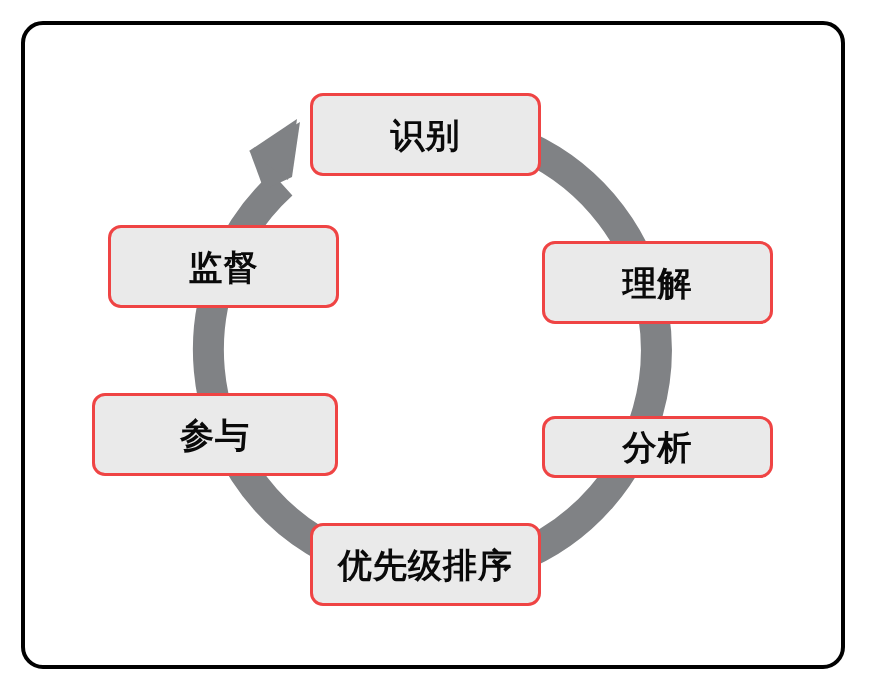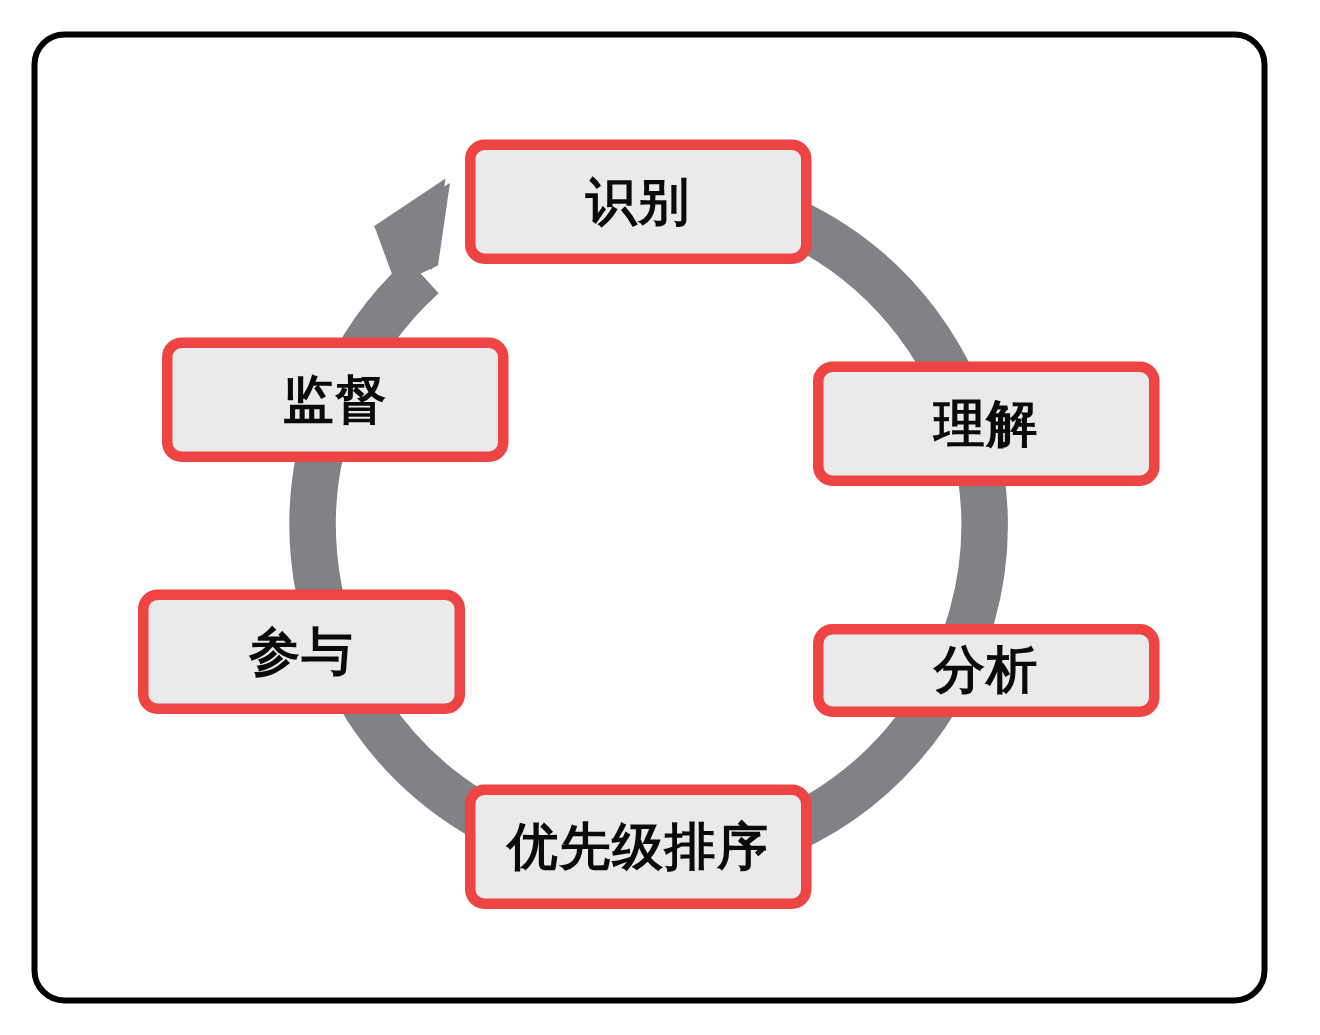--- a/index.html
+++ b/index.html
@@ -42,41 +42,41 @@
     width: 880px;
     height: 690px;
     pointer-events: none;
   }
 
   
   .node {
     position: absolute;
     box-sizing: border-box;
     background: #eaeaea;
-    border: 7px solid #ef4444;
+    border: 3px solid #ef4444;
     border-radius: 13px;
     display: flex;
     align-items: center;
     justify-content: center;
   }
   .node-label {
     font-size: 34px;
     font-weight: bold;
     color: #0a0a0a;
     letter-spacing: 1px;
     line-height: 1;
     white-space: nowrap;
   }
 
   
   #node-identify   { left: 310px; top: 93px;  width: 231px; height: 83px; }
   #node-understand { left: 542px; top: 225px; width: 231px; height: 83px; margin-top: 16px; }
   #node-analyze    { left: 542px; top: 416px; width: 231px; height: 62px; }
   #node-prioritize { left: 310px; top: 523px; width: 231px; height: 83px; }
-  #node-engage     { left:  92px; top: 393px; width: 218px; height: 83px; }
+  #node-engage     { left:  92px; top: 393px; width: 246px; height: 83px; }
   #node-monitor    { left:  108px; top: 225px; width: 231px; height: 83px; }
 </style>
 </head>
 <body>
 
 <div id="canvas">
 
   <div id="frame"></div>
 
   <svg id="ring-svg" viewBox="0 0 880 690" xmlns="http://www.w3.org/2000/svg">

